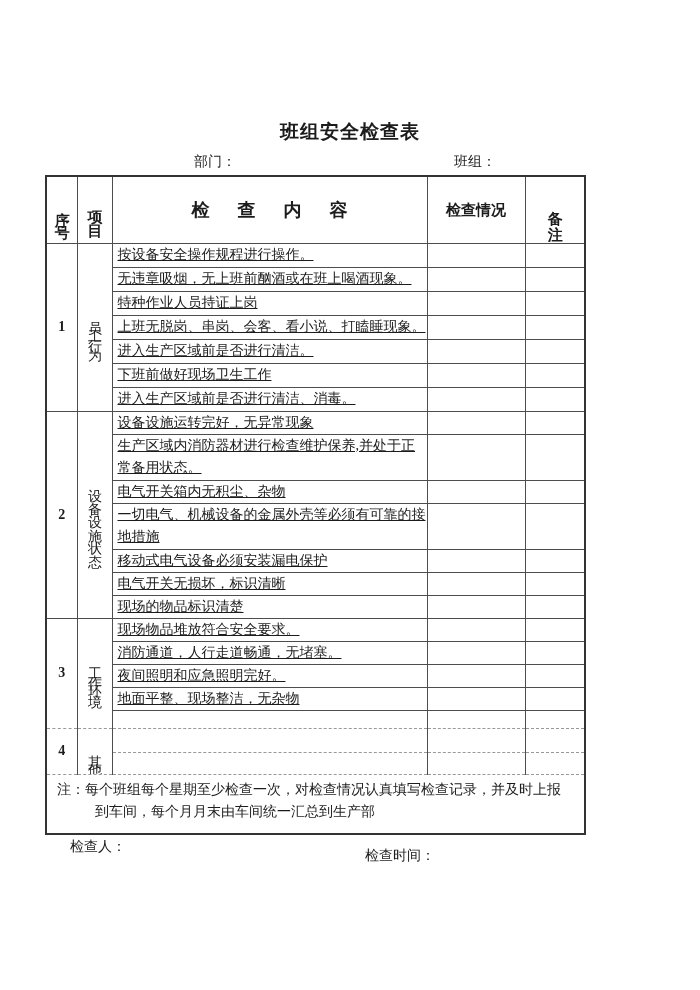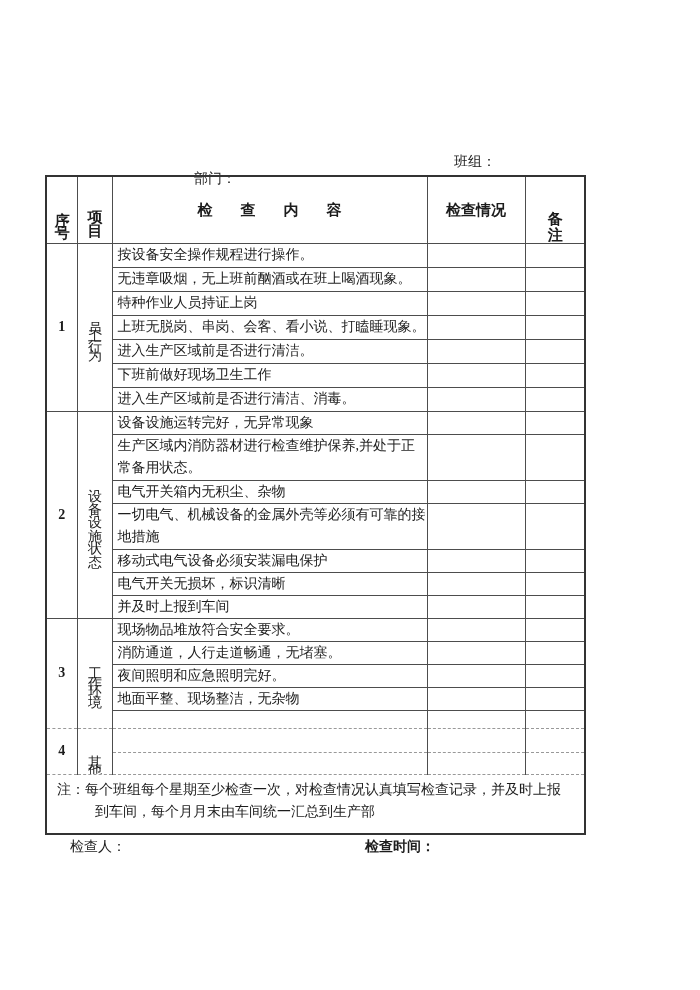--- a/index.html
+++ b/index.html
@@ -5,76 +5,77 @@
   html,body{margin:0;padding:0;background:#fff;}
   .page{
     position:relative;width:700px;height:990px;background:#ffffff;overflow:hidden;
     font-family:"Liberation Serif","DejaVu Serif",serif;color:#1c1c1c;
   }
   .doc-title{
     position:absolute;top:119px;left:0;width:700px;text-align:center;
     font-size:19px;font-weight:bold;letter-spacing:1px;
   }
   .meta-line{position:absolute;top:153px;left:0;width:700px;font-size:14px;}
-  .meta-dept{position:absolute;left:194px;top:17px;}
+  .meta-dept{position:absolute;left:194px;top:0;}
   .meta-team{position:absolute;left:454px;top:0;}
   .meta-blank{display:inline-block;width:90px;height:16px;}
 
   .tbl-wrap{position:absolute;top:175px;left:45px;}
   table.inspection{
     border-collapse:collapse;table-layout:fixed;width:539px;
     border:2px solid #333;font-size:14px;line-height:22px;
   }
   td,th{border:1px solid #4d4d4d;padding:0;overflow:hidden;}
   th{font-weight:bold;}
   .hdr{height:67px;}
   .h23{height:23px;} .h24{height:24px;} .h46{height:46px;padding-left:28px;}
   .h18{height:18px;} .h22{height:22px;}
   .note-row{height:60px;}
 
   .content-cell{
     text-align:left;vertical-align:middle;
-    padding-left:5px;padding-right:0;
+    padding-left:5px;padding-right:0;text-decoration:underline;
   }
   .nw{white-space:nowrap;}
   .status-cell,.remark-cell{vertical-align:middle;}
   .num-cell{text-align:center;vertical-align:middle;font-weight:bold;font-size:14px;}
   .item-cell,.vhead-cell{text-align:center;vertical-align:middle;}
 
   .vl{
     writing-mode:vertical-lr;text-orientation:upright;
     display:inline-block;line-height:1;font-size:14px;
   }
   .vhead{letter-spacing:14px;transform:translateY(7px);font-size:15px;font-weight:bold;}
   .v9{letter-spacing:9px;transform:translateY(4px);}
   .v13{letter-spacing:13px;transform:translateY(6px);}
   .v8{letter-spacing:8px;transform:translateY(4px);}
 
   .content-head{
-    text-align:center;vertical-align:middle;font-size:15px;
+    text-align:center;vertical-align:middle;font-size:18px;
     letter-spacing:28px;padding-left:28px;
   }
   .status-head{text-align:center;vertical-align:middle;font-size:15px;margin-left:27px;}
 
   .dash-b{border-bottom:1px dashed #999 !important;}
   .dash-t{border-top:1px dashed #999 !important;}
 
   .note-cell{
     vertical-align:top;text-align:left;
     padding:4px 16px 0 48px;text-indent:-38px;line-height:22px;
   }
   .footer-line{position:absolute;top:838px;left:0;width:700px;font-size:14px;}
   .f-inspector{position:absolute;left:62px;top:0;margin-left:8px;}
-  .f-time{position:absolute;left:365px;top:0;font-weight:bold;}
+  .f-time{position:absolute;left:365px;top:9px;}
 </style>
 </head>
 <body>
 
 <div class="page">
 
+  <div class="doc-title">班组安全检查表</div>
 
   <div class="meta-line">
     <span class="meta-dept">部门：</span>
     <span class="meta-dept" style="left:238px;"><span class="meta-blank"></span></span>
     <span class="meta-team">班组：</span>
     <span class="meta-team" style="left:498px;"><span class="meta-blank"></span></span>
   </div>
 
   <div class="tbl-wrap">
     <table class="inspection">
@@ -159,21 +160,21 @@
         <td class="content-cell nw">移动式电气设备必须安装漏电保护</td>
         <td class="status-cell"></td>
         <td class="remark-cell"></td>
       </tr>
       <tr class="h23">
         <td class="content-cell nw">电气开关无损坏，标识清晰</td>
         <td class="status-cell"></td>
         <td class="remark-cell"></td>
       </tr>
       <tr class="h23">
-        <td class="content-cell nw">并及时上报到车间</td>
+        <td class="content-cell nw">现场的物品标识清楚</td>
         <td class="status-cell"></td>
         <td class="remark-cell"></td>
       </tr>
 
       <tr class="h23">
         <td class="num-cell dash-b" rowspan="5">3</td>
         <td class="item-cell dash-b" rowspan="5"><span class="vl v9">工作环境</span></td>
         <td class="content-cell nw">现场物品堆放符合安全要求。</td>
         <td class="status-cell"></td>
         <td class="remark-cell"></td>

